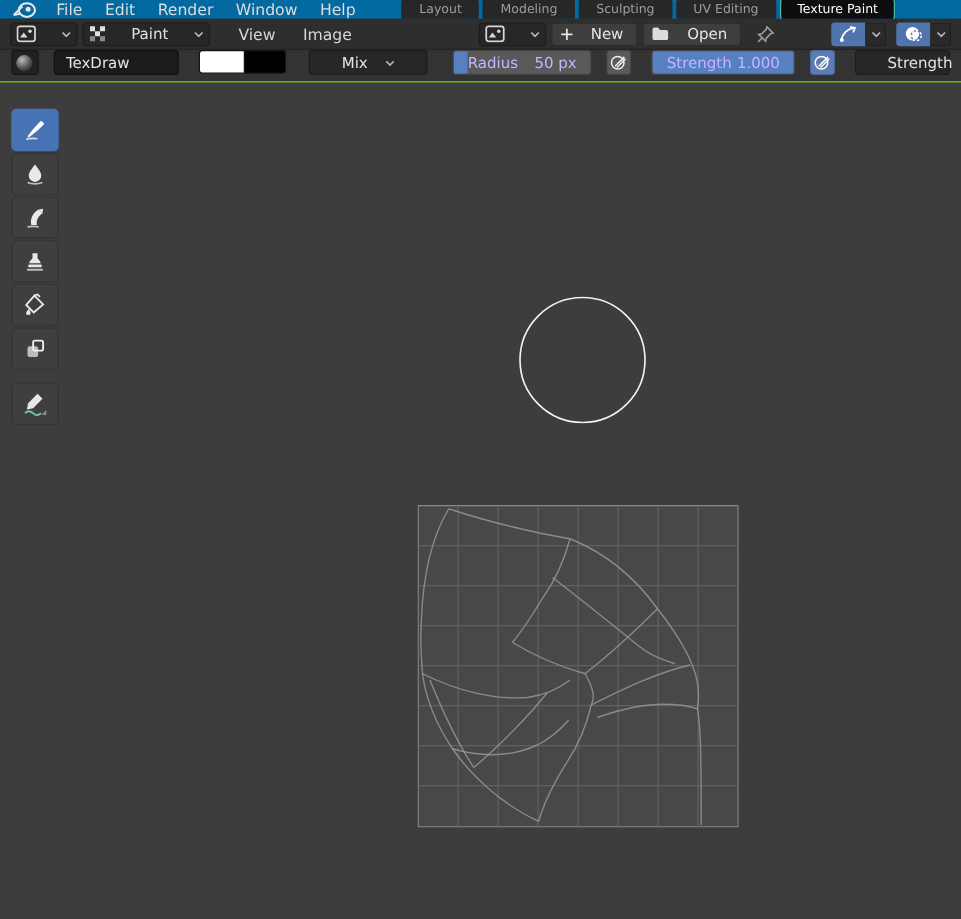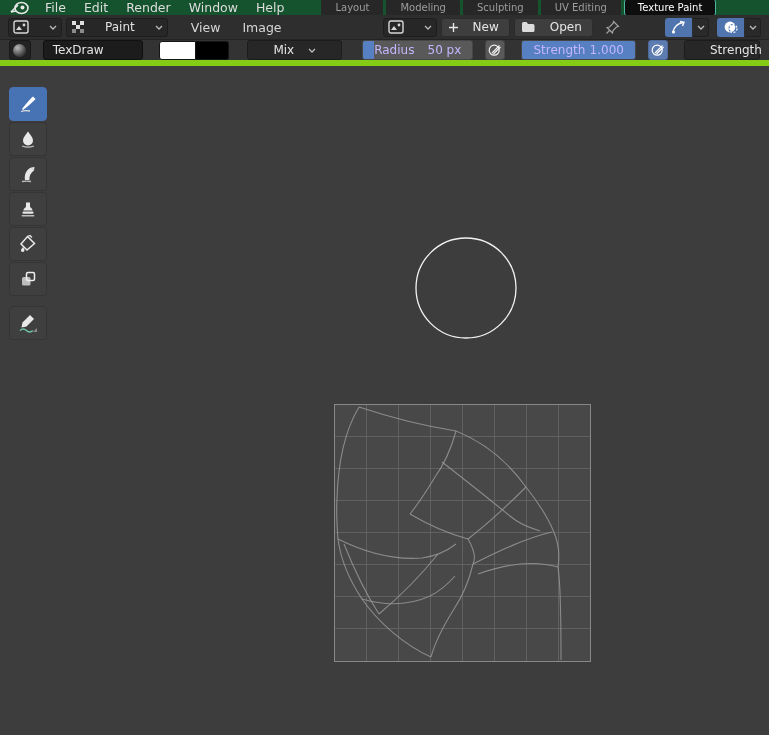--- a/index.html
+++ b/index.html
@@ -6,21 +6,21 @@
   html,body { width:769px; height:735px; overflow:hidden; }
   body {
     font-family: "DejaVu Sans", "Liberation Sans", sans-serif;
     font-size: 12px;
     background:#3d3d3d;
     color:#d8d8d8;
     position:relative;
   }
   
   .topbar{
-    height:15px; background:#14532d; display:flex; align-items:center;
+    height:15px; background:#0369a1; display:flex; align-items:center;
     padding-left:8px; white-space:nowrap; overflow:hidden;
   }
   .logo{ width:22px; height:18px; display:grid; place-items:center; margin-right:6px; }
   .menu{ padding:0 9px; color:#dddddd; font-size:12.5px; cursor:default; }
   .tabs{ display:flex; gap:3px; margin-left:28px; align-items:center; height:100%; }
   .tab{
     background:#272727; color:#9d9d9d; font-size:10px;
     padding:3px 13px; border-radius:4px; border:1px solid #272727;text-align:center;
   }
   .tab.active{ background:#0e0e0e; color:#ffffff; border:1px solid #4fb8a2; }
@@ -44,22 +44,22 @@
   .toggle-main{
     width:27px; height:19px; background:#4f74ae; border-radius:3px 0 0 3px;
     display:grid; place-items:center;
   }
   .toggle-chev{
     width:16px; height:19px; background:#2a2a2a; border:1px solid #1f1f1f; border-left:none;
     border-radius:0 3px 3px 0; display:grid; place-items:center; margin-left:1px;
   }
   
   .toolsettings{
-    height:26px; background:#333333; border-bottom:6px solid #84cc16;
-    display:flex; align-items:center; padding:0 9px; gap:12px;
+    height:26px; background:#333333; border-bottom:1px solid #84cc16;
+    display:flex; align-items:flex-start; padding:0 9px; gap:12px;
   }
   .brush-preview{
     width:26px; height:20px; background:#222222; border:1px solid #181818;
     border-radius:3px; display:grid; place-items:center;
   }
   .brush-preview .ball{
     width:13px; height:13px; border-radius:50%;
     background:radial-gradient(circle at 35% 30%, #b9b9b9, #4a4a4a 60%, #1c1c1c);
   }
   .text-field{

